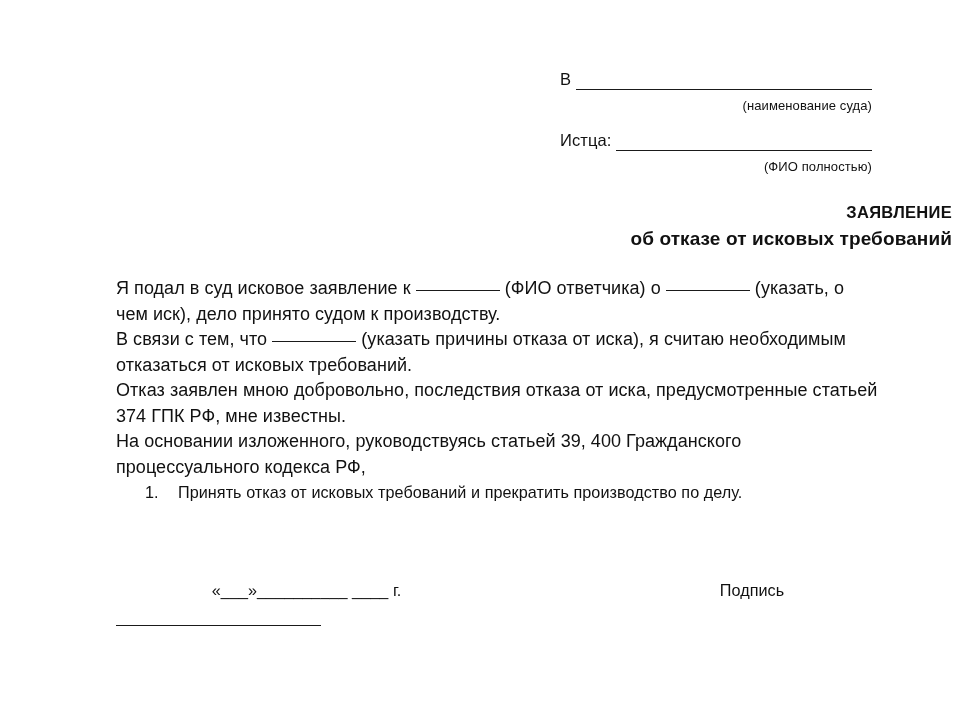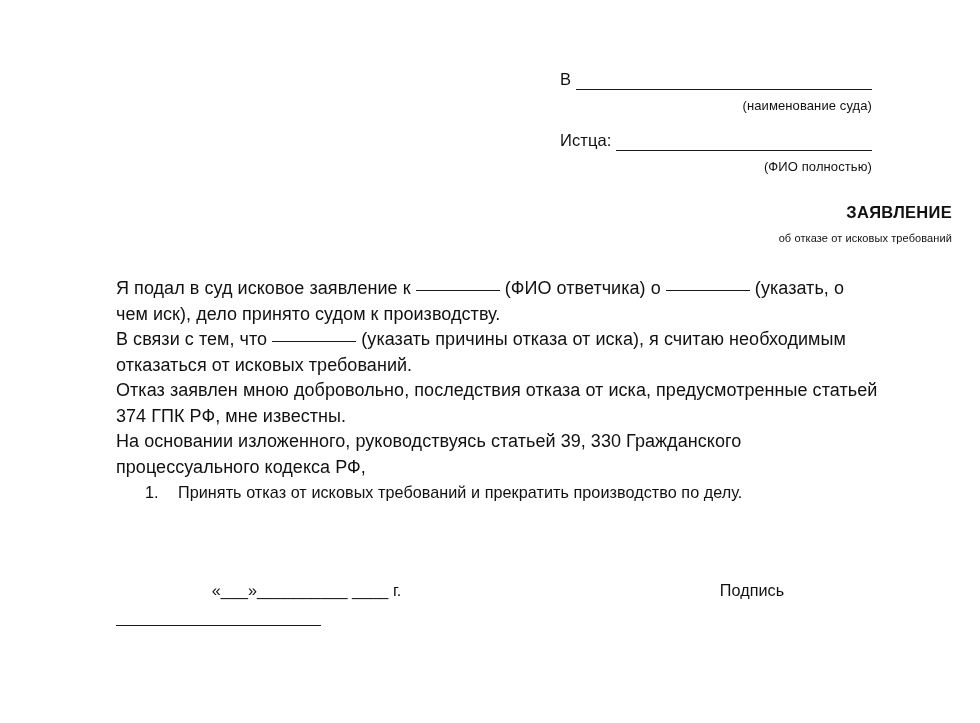--- a/index.html
+++ b/index.html
@@ -68,22 +68,22 @@
     width: 952px;
     text-align: right;
   }
   .title-main {
     font-size: 16.5px;
     font-weight: bold;
     line-height: 23px;
     letter-spacing: 0.3px;
   }
   .title-sub {
-    font-size: 11px;
-    font-weight: normal;
+    font-size: 19px;
+    font-weight: bold;
     line-height: 23px;
     letter-spacing: 0.1px;
     padding-top: 3px;
   }
 
   
   .body-block {
     position: absolute;
     top: 276px;
     left: 116px;
@@ -180,21 +180,21 @@
   </div>
 
   <div class="body-block">
 
     <p class="para"><span>Я подал в суд исковое заявление к </span><span class="fill fill-md"></span><span> (ФИО ответчика) о </span><span class="fill fill-md"></span><span> (указать, о чем иск), дело принято судом к производству.</span></p>
 
     <p class="para"><span>В связи с тем, что </span><span class="fill fill-md"></span><span> (указать причины отказа от иска), я считаю необходимым отказаться от исковых требований.</span></p>
 
     <p class="para">Отказ заявлен мною добровольно, последствия отказа от иска, предусмотренные статьей 374 ГПК РФ, мне известны.</p>
 
-    <p class="para">На основании изложенного, руководствуясь статьей 39, 330 Гражданского процессуального кодекса РФ,</p>
+    <p class="para">На основании изложенного, руководствуясь статьей 39, 400 Гражданского процессуального кодекса РФ,</p>
 
 
     <ol class="list-block">
       <li class="list-item">
         <span class="list-num">1.</span>
         <span class="list-text">Принять отказ от исковых требований и прекратить производство по делу.</span>
       </li>
     </ol>
 
   </div>

